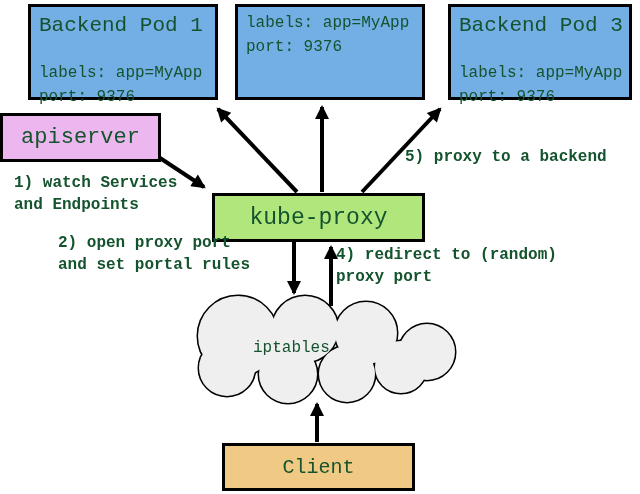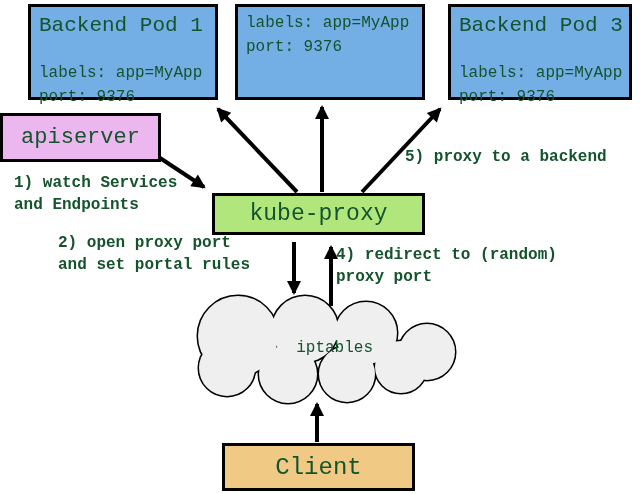--- a/index.html
+++ b/index.html
@@ -24,21 +24,21 @@
   .pod-title + .pod-line { margin-top: 20px; }
 
   .node {
     display: flex;
     align-items: center;
     justify-content: center;
     white-space: nowrap;
   }
   .apiserver  { background: var(--apiserver-fill, #EBB7EE); font-size: 22px; }
   .kube-proxy { background: var(--kube-proxy-fill, #B0E67C); font-size: 23px; }
-  .client     { background: var(--client-fill, #F0CA84); font-size: 24px; }
+  .client     { background: var(--client-fill, #F0CA84); font-size: 20px; }
 
   .overlay {
     position: absolute;
     left: 0; top: 0;
     width: 640px; height: 494px;
     z-index: 2;
     pointer-events: none;
   }
   .cloud-stroke { fill: var(--cloud-fill, #EFEFEF); stroke: var(--line, #000); stroke-width: 3; }
   .cloud-fill   { fill: var(--cloud-fill, #EFEFEF); stroke: none; }
@@ -52,21 +52,21 @@
   }
   .step {
     font-size: 16px;
     font-weight: bold;
     line-height: 22px;
   }
   .iptables-label {
     font-size: 16px;
     line-height: 20px;
     width: 120px;
-    text-align: right;
+    text-align: left;
   }
 </style>
 </head>
 <body>
 
 <div class="canvas">
 
   <div class="box pod" style="left:28px; top:4px; width:190px; height:96px;">
     <div class="pod-title">Backend Pod 1</div>
     <div class="pod-line">labels: app=MyApp</div>
@@ -81,21 +81,21 @@
   <div class="box pod" style="left:448px; top:4px; width:184px; height:96px;">
     <div class="pod-title">Backend Pod 3</div>
     <div class="pod-line">labels: app=MyApp</div>
     <div class="pod-line">port: 9376</div>
   </div>
 
   <div class="box node apiserver" style="left:0; top:113px; width:161px; height:49px;">
     <span>apiserver</span>
   </div>
 
-  <div class="box node kube-proxy" style="left:212px; top:193px; width:213px; height:42px;">
+  <div class="box node kube-proxy" style="left:212px; top:193px; width:213px; height:49px;">
     <span>kube-proxy</span>
   </div>
 
   <div class="box node client" style="left:222px; top:443px; width:193px; height:48px;">
     <span>Client</span>
   </div>
 
   <svg class="overlay" viewBox="0 0 640 494">
     <defs>
       <marker id="ah" viewBox="0 0 10 10" refX="8.5" refY="5" markerWidth="16" markerHeight="14" orient="auto" markerUnits="userSpaceOnUse">

